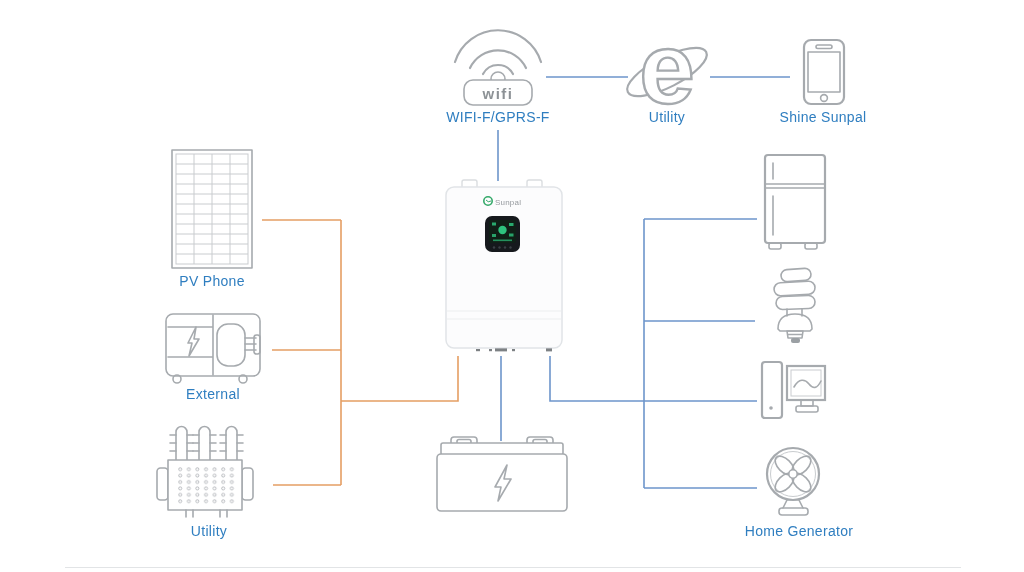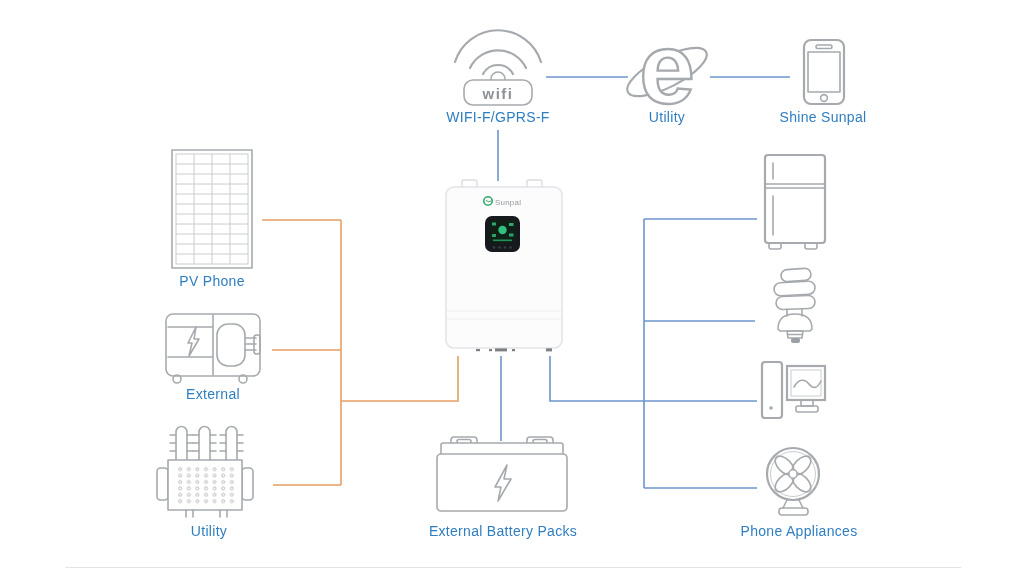--- a/index.html
+++ b/index.html
@@ -192,17 +192,16 @@
       <rect class="ic" x="779" y="508" width="29" height="7" rx="3"></rect>
     </g>
   </svg>
 
   <div class="label" style="left:498px;top:109px">WIFI-F/GPRS-F</div>
   <div class="label" style="left:667px;top:109px">Utility</div>
   <div class="label" style="left:823px;top:109px">Shine Sunpal</div>
   <div class="label" style="left:212px;top:273px">PV Phone</div>
   <div class="label" style="left:213px;top:386px">External</div>
   <div class="label" style="left:209px;top:523px">Utility</div>
-  <div class="label" style="left:503px;top:523px">External Battery Packs</div>
-  <div class="label" style="left:799px;top:523px">Phone Appliances</div>
+  <div class="label" style="left:799px;top:523px">Home Generator</div>
 
   <div id="bottom-rule"></div>
 </div>
 
 </body></html>

